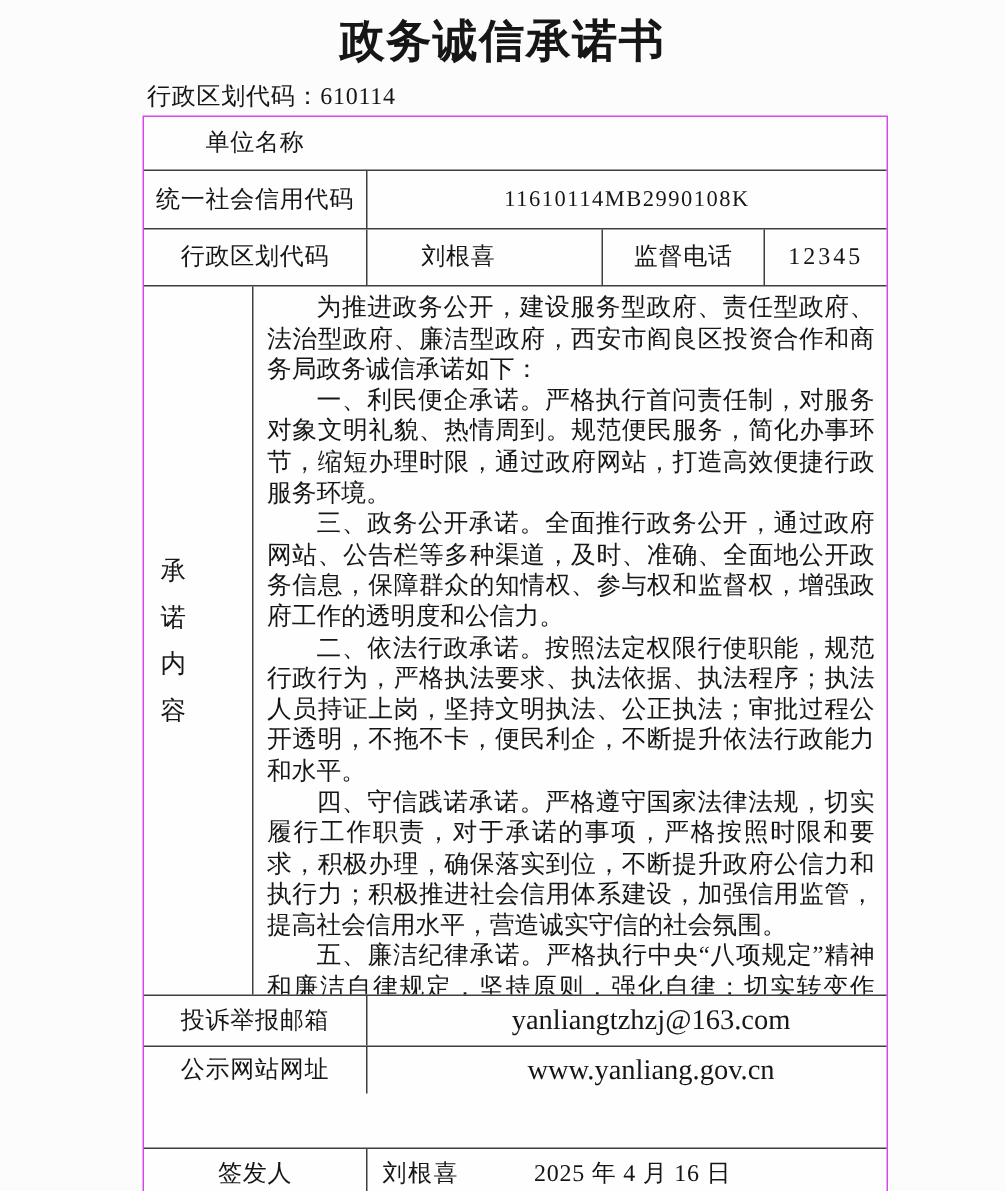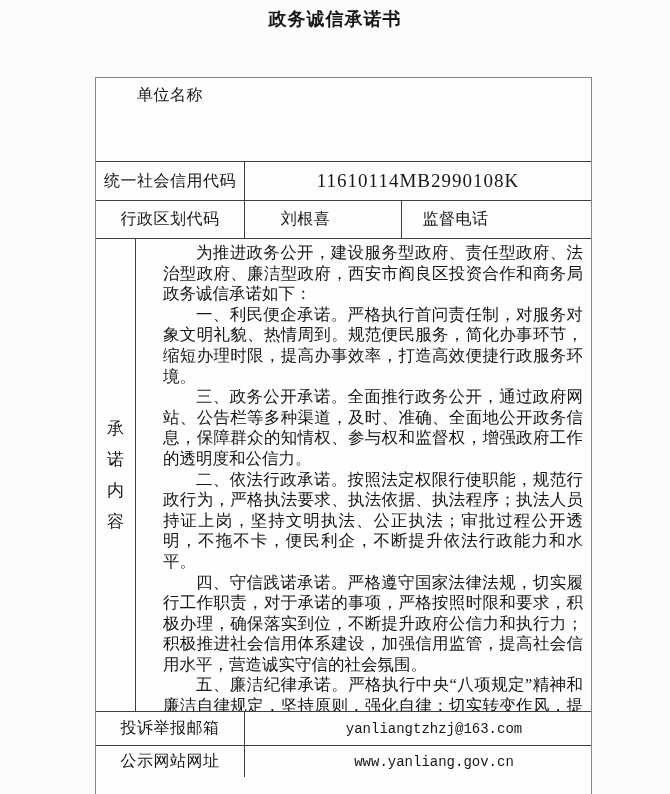--- a/index.html
+++ b/index.html
@@ -8,21 +8,21 @@
     background: #fcfcfc;
     font-family: "Liberation Serif", "DejaVu Serif", serif;
     color: #161616;
     overflow: hidden;
   }
   .page { position: relative; width: 670px; height: 794px; }
 
   .doc-title {
     position: absolute; top: 7px; left: 0; right: 0;
     text-align: center;
-    font-size: 18px; font-weight: bold; letter-spacing: 1px;
+    font-size: 30px; font-weight: bold; letter-spacing: 1px;
   }
   .admin-code {
     position: absolute; top: 54px; left: 98px;
     font-size: 16px; letter-spacing: 0.5px;
   }
 
   .doc-table {
     position: absolute; top: 77px; left: 95px;
     width: 497px;
     border: 1px solid #d946ef;
@@ -36,93 +36,96 @@
     display: flex; align-items: center; justify-content: center;
     text-align: center; font-size: 16px; letter-spacing: 0.5px;
     overflow: hidden;
   }
   .td:first-child { border-left: none; }
 
   .label { width: 148px; flex: none; }
   .value { flex: 1; }
 
   .r1 { height: 35px; }
-  .r2 { height: 39px; margin-top: 48px; }
+  .r2 { height: 39px; }
   .r3 { height: 38px; }
   .r4 { height: 473px; }
   .r5 { height: 34px; }
   .r6 { height: 32px; }
   .r7 { height: 33px; margin-top: 36px; }
   .r8 { height: 31px; }
 
   .v1 { width: 122px; flex: none; }
   .l2 { width: 108px; flex: none; margin-left: 35px; }
 
   .mono {
-    font-family: Liberation Mono, monospace;
-    font-size: 14px; letter-spacing: 0; padding-left: 32px;
+    font-family: Liberation Serif, serif;
+    font-size: 19px; letter-spacing: 0; padding-left: 32px;
   }
-  .code-value { font-size: 19px; letter-spacing: 1px; }
+  .code-value { font-size: 15px; letter-spacing: 1px; }
   .digits { letter-spacing: 2px; }
 
   .vlabel {
     width: 39px; flex: none;
     font-size: 17px; line-height: 31px;
     white-space: pre-line;
     letter-spacing: 0;
   }
   .content {
     flex: 1; display: block;
     text-align: justify;
     font-size: 16.5px; line-height: 20.6px;
-    padding: 4px 8px 0 27px;
+    padding: 4px 8px 0 9px;
     letter-spacing: 0;
+    margin-left: 33px;
   }
   .content p { text-indent: 2em; margin: 0; }
 
   .issuer-cell {
     justify-content: flex-start;
     padding-left: 10px; gap: 50px;
   }
   .issuer-name { letter-spacing: 1px; }
   .issuer-date { letter-spacing: 0.5px; }
 </style>
 </head>
 <body>
 
 <div class="page">
 
   <div class="doc-title">政务诚信承诺书</div>
 
+  <div class="admin-code">行政区划代码：610114</div>
 
   <div class="doc-table">
 
     <div class="tr r1">
       <div class="td label">单位名称</div>
     </div>
 
     <div class="tr r2">
       <div class="td label">统一社会信用代码</div>
       <div class="td value code-value">11610114MB2990108K</div>
     </div>
 
     <div class="tr r3">
       <div class="td label">行政区划代码</div>
       <div class="td v1">刘根喜</div>
       <div class="td l2">监督电话</div>
+      <div class="td value digits">12345</div>
     </div>
 
     <div class="tr r4">
       <div class="td vlabel">承
 诺
 内
 容</div>
       <div class="td content">
         <p>为推进政务公开，建设服务型政府、责任型政府、法治型政府、廉洁型政府，西安市阎良区投资合作和商务局政务诚信承诺如下：</p>
-        <p>一、利民便企承诺。严格执行首问责任制，对服务对象文明礼貌、热情周到。规范便民服务，简化办事环节，缩短办理时限，提高办事效率，打造高效便捷行政服务环境。</p>
+        <p>一、利民便企承诺。严格执行首问责任制，对服务对象文明礼貌、热情周到。规范便民服务，简化办事环节，缩短办理时限，通过政府网站，打造高效便捷行政服务环境。</p>
         <p>三、政务公开承诺。全面推行政务公开，通过政府网站、公告栏等多种渠道，及时、准确、全面地公开政务信息，保障群众的知情权、参与权和监督权，增强政府工作的透明度和公信力。</p>
         <p>二、依法行政承诺。按照法定权限行使职能，规范行政行为，严格执法要求、执法依据、执法程序；执法人员持证上岗，坚持文明执法、公正执法；审批过程公开透明，不拖不卡，便民利企，不断提升依法行政能力和水平。</p>
         <p>四、守信践诺承诺。严格遵守国家法律法规，切实履行工作职责，对于承诺的事项，严格按照时限和要求，积极办理，确保落实到位，不断提升政府公信力和执行力；积极推进社会信用体系建设，加强信用监管，提高社会信用水平，营造诚实守信的社会氛围。</p>
         <p>五、廉洁纪律承诺。严格执行中央“八项规定”精神和廉洁自律规定，坚持原则，强化自律；切实转变作风，提升干部工作效率，解决好群众关心的问题。</p>
       </div>
     </div>
 
     <div class="tr r5">
       <div class="td label">投诉举报邮箱</div>
       <div class="td value mono">yanliangtzhzj@163.com</div>

